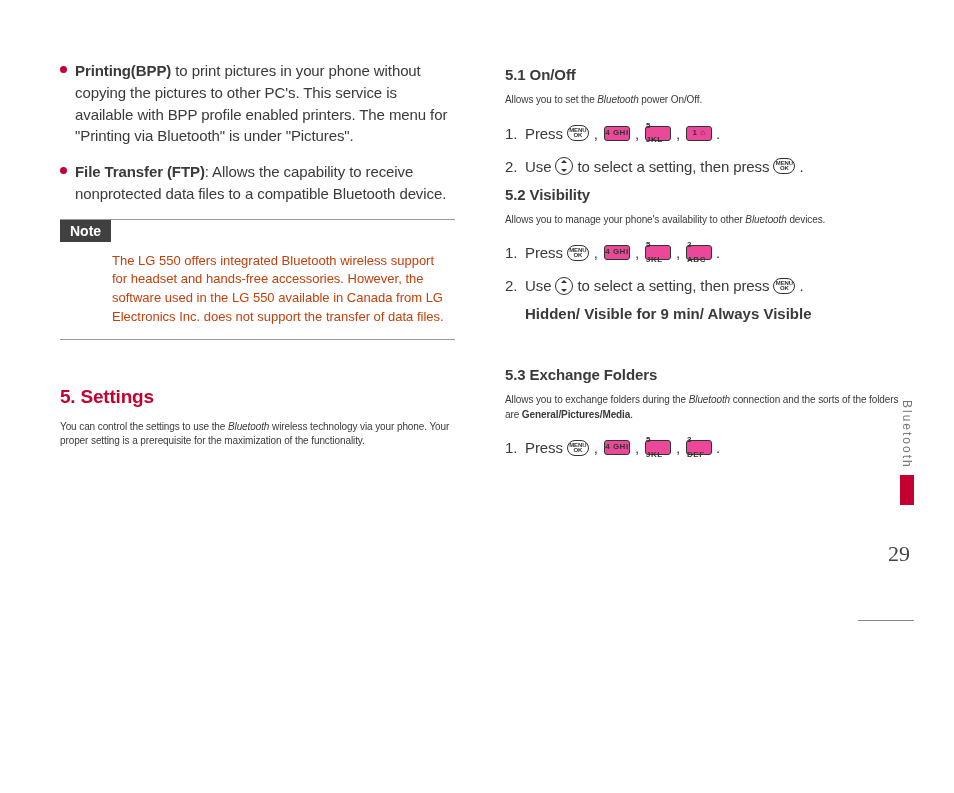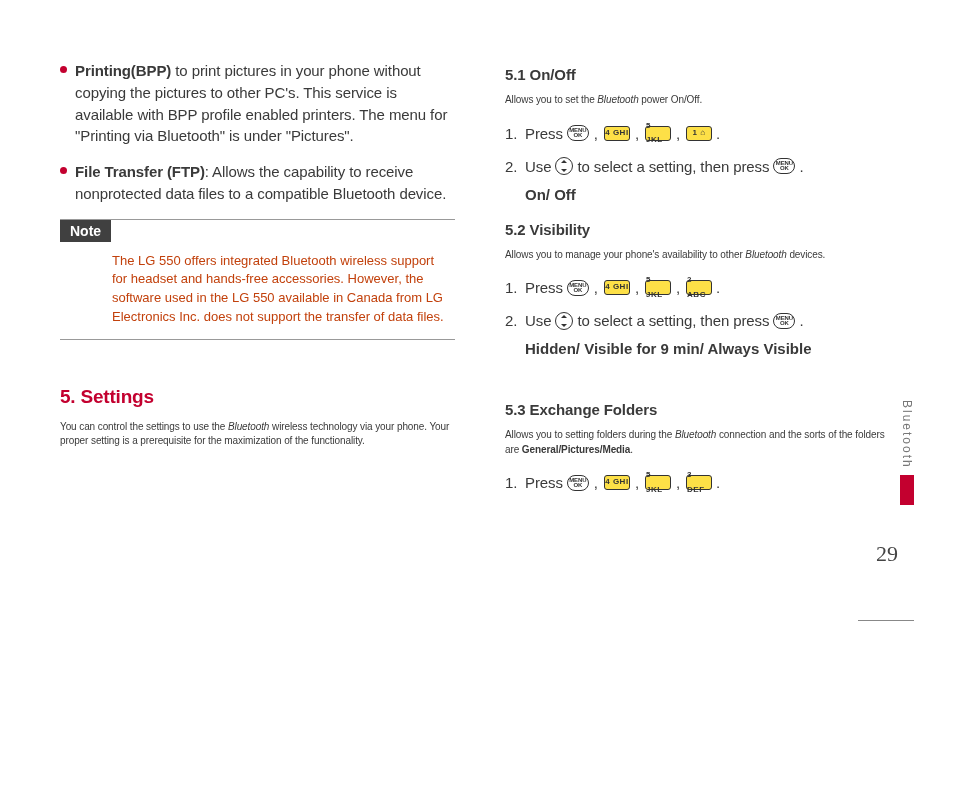--- a/index.html
+++ b/index.html
@@ -26,36 +26,36 @@
   .key-ok {
     display: inline-flex; align-items: center; justify-content: center;
     width: 22px; height: 16px; border: 1.3px solid #333; border-radius: 9px;
     font-size: 6px; font-weight: 700; line-height: 6px; text-align: center; color: #333;
     background: #fff; vertical-align: middle; flex-direction: column;
   }
   .key-ok span { display:block; line-height: 5px; }
   .key-num {
     display: inline-flex; align-items: center; justify-content: center;
     width: 26px; height: 15px; border: 1.3px solid #333; border-radius: 3px;
-    font-size: 8px; font-weight: 600; color: #333; background: #fde047; vertical-align: middle;
+    font-size: 8px; font-weight: 600; color: #333; background: #ec4899; vertical-align: middle;
     letter-spacing: 0.5px;
   }
   .key-nav {
     display: inline-flex; align-items: center; justify-content: center;
     width: 18px; height: 18px; border: 1.3px solid #333; border-radius: 50%;
     background: #fff; vertical-align: middle; position: relative;
   }
   .key-nav::before { content: ""; position: absolute; top: 2px; left: 50%; transform: translateX(-50%); border-left: 3px solid transparent; border-right: 3px solid transparent; border-bottom: 3px solid #333; }
   .key-nav::after { content: ""; position: absolute; bottom: 2px; left: 50%; transform: translateX(-50%); border-left: 3px solid transparent; border-right: 3px solid transparent; border-top: 3px solid #333; }
   .comma { margin: 0 2px 0 1px; }
   .side-tab { position: absolute; right: 40px; top: 400px; display: flex; flex-direction: column; align-items: center; }
   .side-label { writing-mode: vertical-rl; font-size: 12px; color: #777; letter-spacing: 2px; margin-bottom: 6px; }
   .side-bar { width: 14px; height: 30px; background: #c3002f; }
   .side-rule { position: absolute; right: 40px; top: 620px; width: 56px; height: 1px; background: #888; }
-  .page-number { position: absolute; right: 56px; bottom: 54px; font-size: 22px; color: #444; font-family: Georgia, serif; }
+  .page-number { position: absolute; right: 44px; bottom: 54px; font-size: 22px; color: #444; font-family: Georgia, serif; }
   .spacer-big { height: 20px; }
 </style>
 </head>
 <body>
 
 <div class="page">
   <div class="columns">
 
     <div class="col">
 
@@ -113,21 +113,20 @@
           <span>Use</span>
           <span class="key-nav"></span>
           <span>to select a setting, then press</span>
           <span class="key-ok">
               <span>MENU</span>
               <span>OK</span>
             </span>
             <span>.</span>
         </span>
       </div>
-      <div class="indent">On/ Off</div>
 
       <div class="sub-title">5.2 Visibility</div>
       <div class="para">
         <span>Allows you to manage your phone's availability to other </span><span class="italic">Bluetooth</span><span> devices.</span>
       </div>
       <div class="step">
         <span class="step-num">1.</span>
         <span class="step-body">
           <span>Press</span>
           <span class="key-ok">
@@ -154,21 +153,21 @@
               <span>OK</span>
             </span>
             <span>.</span>
         </span>
       </div>
       <div class="indent">Hidden/ Visible for 9 min/ Always Visible</div>
 
       <div class="spacer-big"></div>
       <div class="sub-title">5.3 Exchange Folders</div>
       <div class="para">
-        <span>Allows you to setting folders during the </span><span class="italic">Bluetooth</span><span> connection and the sorts of the folders are </span><span class="bold">General/Pictures/Media</span><span>.</span>
+        <span>Allows you to exchange folders during the </span><span class="italic">Bluetooth</span><span> connection and the sorts of the folders are </span><span class="bold">General/Pictures/Media</span><span>.</span>
       </div>
       <div class="step">
         <span class="step-num">1.</span>
         <span class="step-body">
           <span>Press</span>
           <span class="key-ok">
               <span>MENU</span>
               <span>OK</span>
             </span>
             <span class="comma">,</span>

